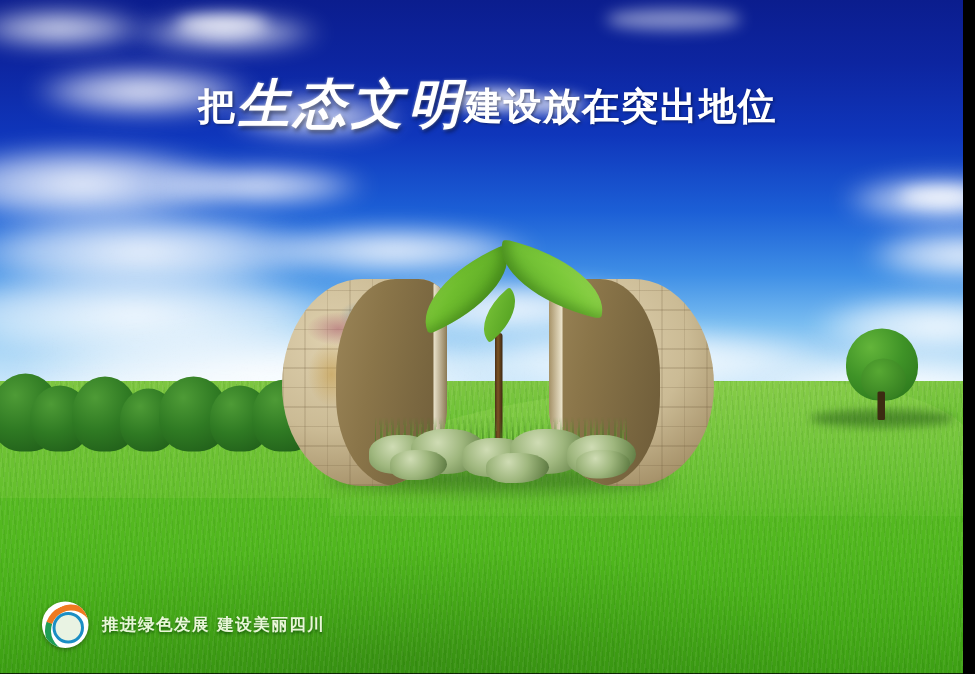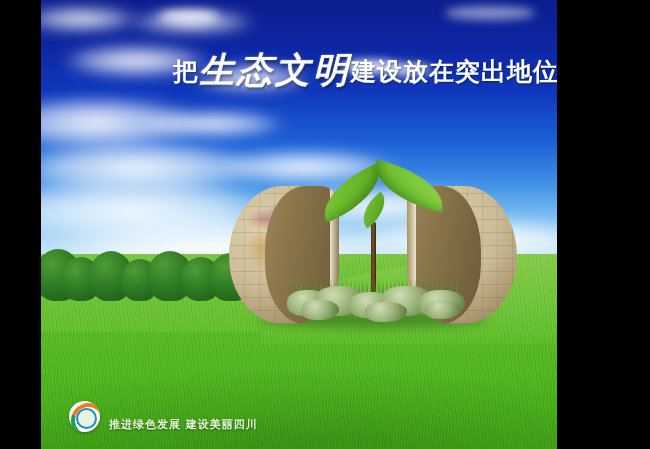--- a/index.html
+++ b/index.html
@@ -1,19 +1,18 @@
 <!DOCTYPE html>
 <html><head>
 <meta charset="utf-8">
 <style>
   html,body{margin:0;padding:0;background:#000;}
   #poster{
-    position:relative;width:516px;height:449px;overflow:hidden;
+    position:relative;width:642px;height:449px;overflow:hidden;
     font-family:"DejaVu Sans","Liberation Sans",sans-serif;
-    margin-left:41px;
   }
 
   
   .sky{
     position:absolute;left:0;top:0;width:650px;height:300px;
     background:
       linear-gradient(to bottom,
         #0b1d8e 0%, #0d25a0 14%, #0f36bb 30%,
         #1c5fd6 47%, #3f8fe6 61%, #79bdf1 72%,
         #b6ddf8 81%, #dcefff 90%, #eaf6ff 100%);
@@ -139,21 +138,21 @@
     text-shadow:1px 1px 2px rgba(0,0,0,.4);
   }
   .line2{
     margin-top:9px;white-space:nowrap;
     font-family:"DejaVu Sans","Liberation Sans",sans-serif;
     font-weight:700;font-size:25px;color:#ffffff;letter-spacing:1px;
     text-shadow:1px 1px 2px rgba(0,0,0,.4);
   }
 
   
-  .footer{position:absolute;left:28px;bottom:17px;display:flex;align-items:flex-end;gap:9px;}
+  .footer{position:absolute;left:28px;bottom:17px;display:flex;align-items:center;gap:9px;}
   .emblem{position:relative;width:31px;height:31px;border-radius:50%;
     background:#ffffff;box-shadow:0 1px 3px rgba(0,0,0,.35);overflow:hidden;}
   .arcg{position:absolute;left:2px;top:2px;width:27px;height:27px;border-radius:50%;
     border:4px solid #1f9d55;border-top-color:transparent;border-right-color:transparent;
     transform:rotate(-25deg);}
   .arco{position:absolute;left:2px;top:2px;width:27px;height:27px;border-radius:50%;
     border:4px solid #ef7a21;border-bottom-color:transparent;border-left-color:transparent;
     transform:rotate(-25deg);}
   .arcb{position:absolute;left:7px;top:7px;width:17px;height:17px;border-radius:50%;
     background:#e9f3e3;border:2px solid #1b8ec4;}

